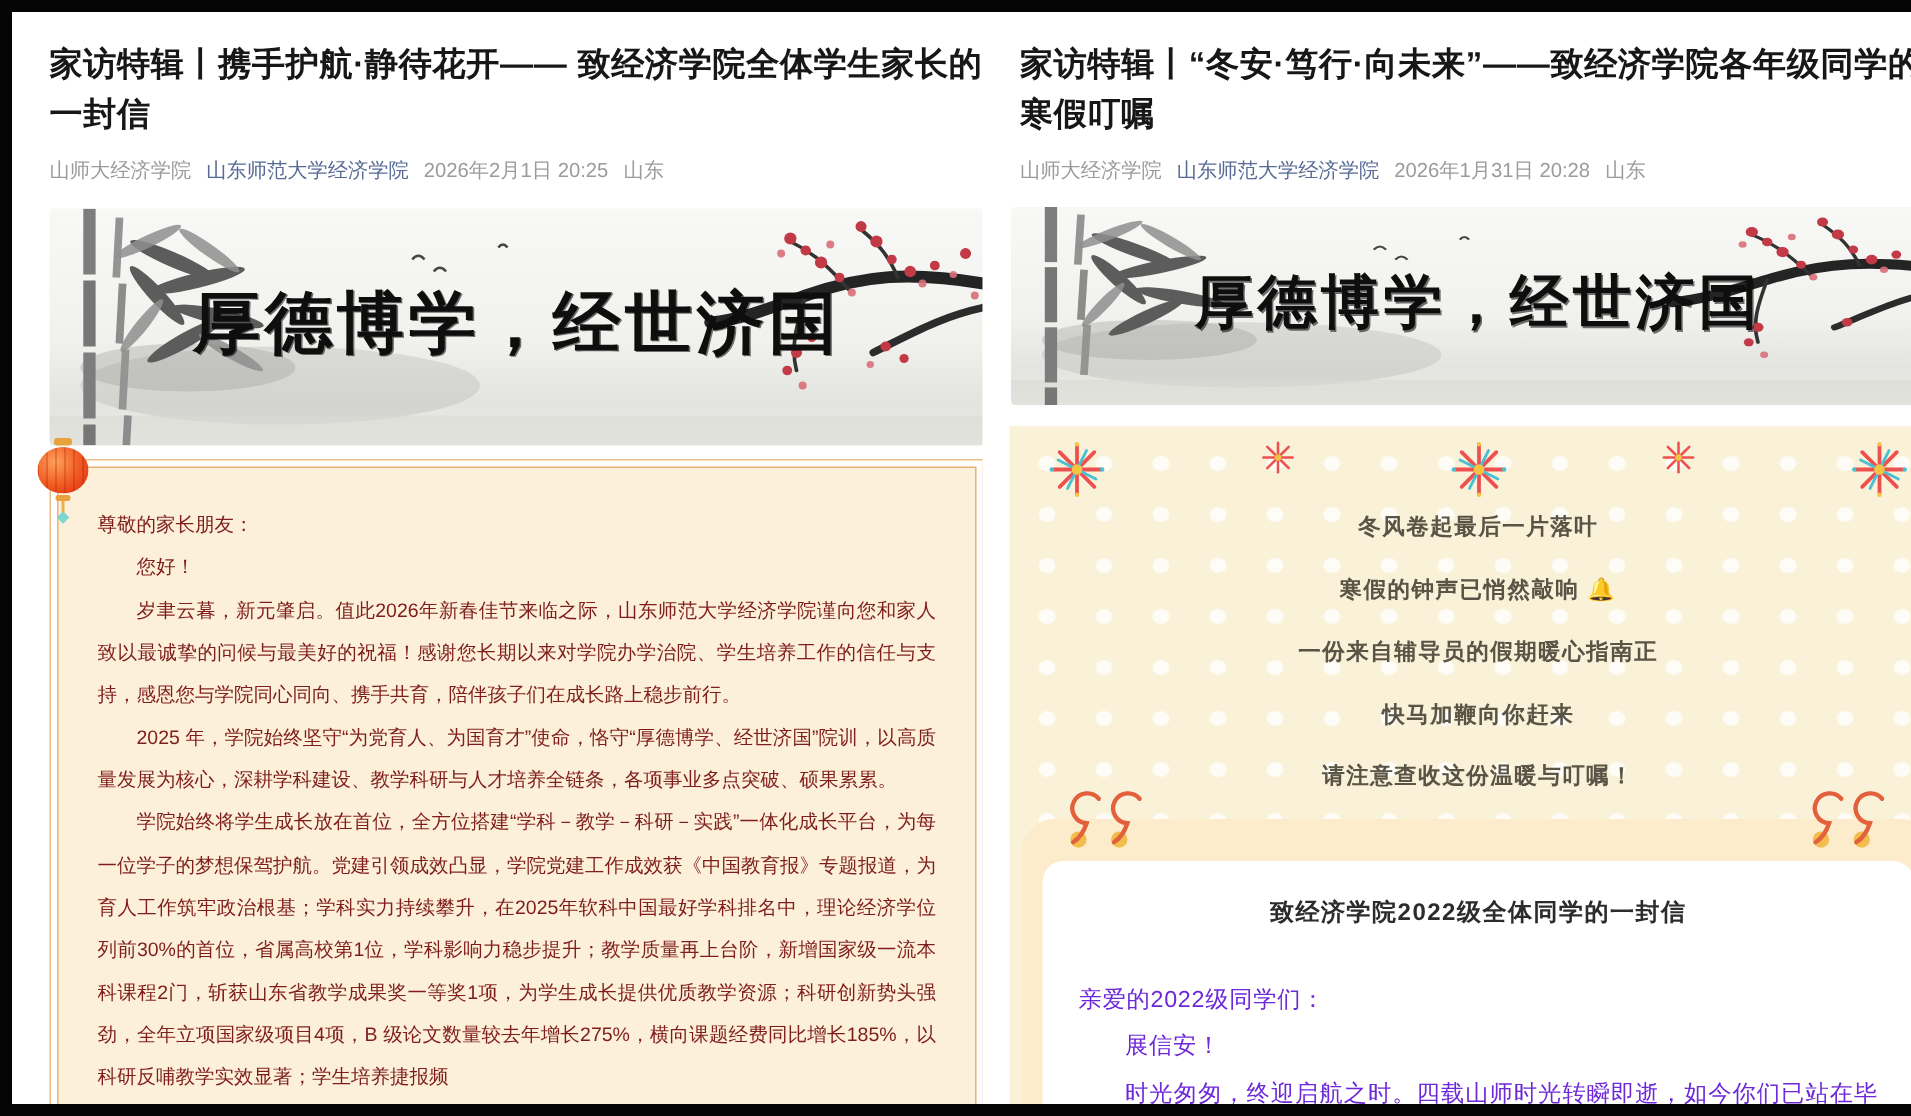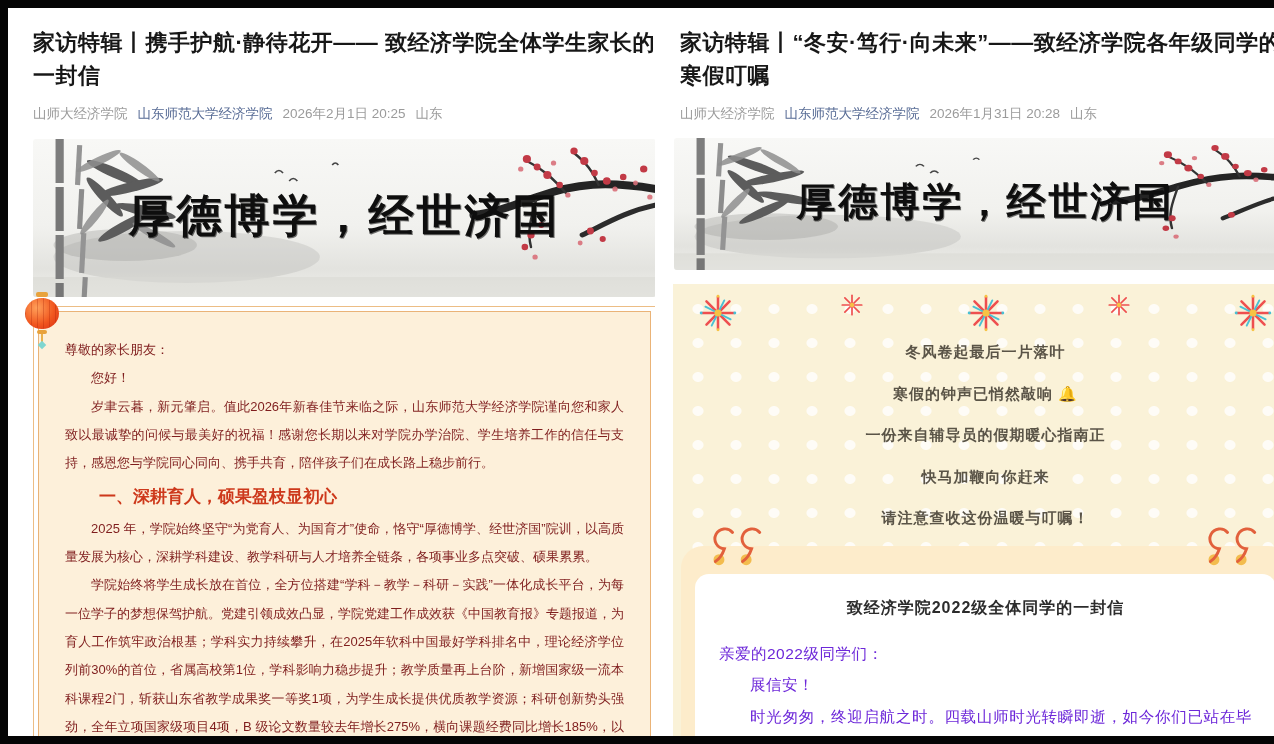--- a/index.html
+++ b/index.html
@@ -53,21 +53,21 @@
   .intro-line { font-size:15px; font-weight:bold; color:#5a5447; margin:0 15px 13px; line-height:1.9; letter-spacing:1px; }
 
   .peach-wrap { position:relative; margin:8px 8px 0; height:262px; background:#fdeccb; border-radius:22px 22px 0 0; }
   .quote-icon { position:absolute; top:-22px; width:58px; height:46px; }
   .quote-left { left:28px; } .quote-right { right:28px; }
 
   .letter-card { position:relative; margin:0 14px; top:28px; background:#ffffff; border-radius:14px;
                  padding:24px 24px 10px; height:234px; overflow:hidden; }
   .card-notch { position:absolute; top:-7px; left:50%; transform:translateX(-50%); width:66px; height:14px;
                 background:#fff; border-radius:8px; }
-  .card-title { text-align:center; font-size:16px; font-weight:bold; color:#2c2c2c; letter-spacing:1px; margin-bottom:19px; }
+  .card-title { text-align:center; font-size:16px; font-weight:bold; color:#2c2c2c; letter-spacing:1px; margin-bottom:32px; }
   .card-text { font-size:15.5px; line-height:2.05; color:#6d28d9; text-align:justify; letter-spacing:0.5px; }
 </style>
 </head>
 <body>
 
 <div class="frame">
 
   <section class="panel panel-left">
     <div class="panel-inner">
       <h1 class="article-title">家访特辑丨携手护航·静待花开—— 致经济学院全体学生家长的一封信</h1>
@@ -155,21 +155,20 @@
         <div class="lantern">
           <div class="cap"></div>
             <div class="lamp"></div>
             <div class="cap2"></div>
             <div class="string"></div>
             <div class="knot"></div>
         </div>
         <p class="letter-text">尊敬的家长朋友：</p>
         <p class="letter-text indent">您好！</p>
         <p class="letter-text indent">岁聿云暮，新元肇启。值此2026年新春佳节来临之际，山东师范大学经济学院谨向您和家人致以最诚挚的问候与最美好的祝福！感谢您长期以来对学院办学治院、学生培养工作的信任与支持，感恩您与学院同心同向、携手共育，陪伴孩子们在成长路上稳步前行。</p>
-        <p class="section-heading">一、深耕育人，硕果盈枝显初心</p>
         <p class="letter-text indent">2025 年，学院始终坚守“为党育人、为国育才”使命，恪守“厚德博学、经世济国”院训，以高质量发展为核心，深耕学科建设、教学科研与人才培养全链条，各项事业多点突破、硕果累累。</p>
         <p class="letter-text indent">学院始终将学生成长放在首位，全方位搭建“学科－教学－科研－实践”一体化成长平台，为每一位学子的梦想保驾护航。党建引领成效凸显，学院党建工作成效获《中国教育报》专题报道，为育人工作筑牢政治根基；学科实力持续攀升，在2025年软科中国最好学科排名中，理论经济学位列前30%的首位，省属高校第1位，学科影响力稳步提升；教学质量再上台阶，新增国家级一流本科课程2门，斩获山东省教学成果奖一等奖1项，为学生成长提供优质教学资源；科研创新势头强劲，全年立项国家级项目4项，B 级论文数量较去年增长275%，横向课题经费同比增长185%，以科研反哺教学实效显著；学生培养捷报频</p>
       </div>
     </div>
   </section>
 
   <section class="panel panel-right">
     <div class="panel-inner">
       <h1 class="article-title">家访特辑丨“冬安·笃行·向未来”——致经济学院各年级同学的寒假叮嘱</h1>
 

